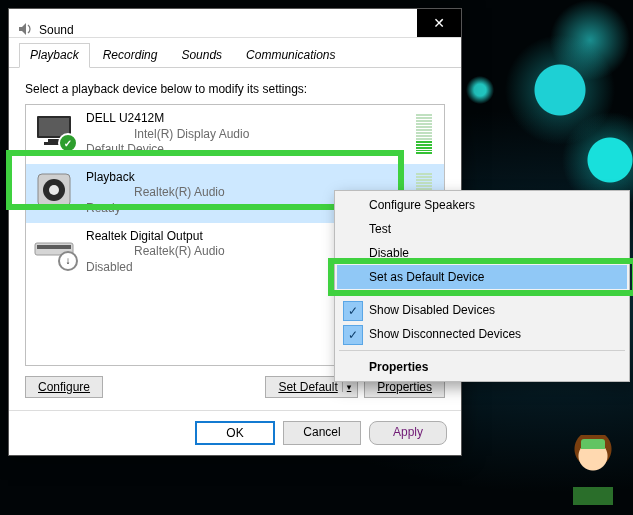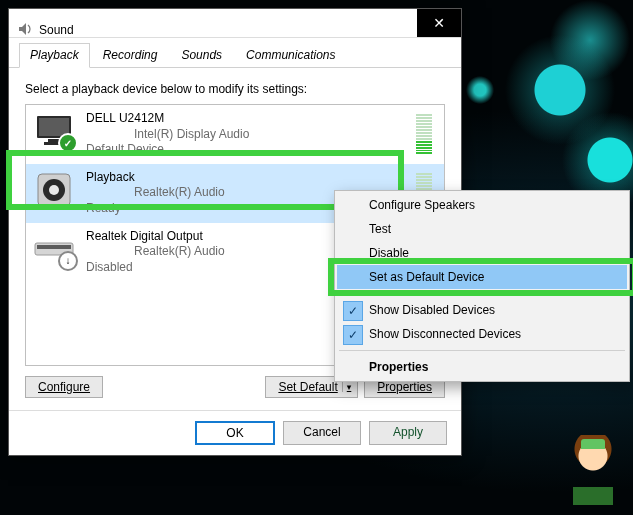--- a/index.html
+++ b/index.html
@@ -222,21 +222,21 @@
     padding: 3px 0;
     text-align: center;
     font-size: 12px;
     border: 1px solid #aeaeae;
     background: #e9e9e9;
   }
   .dbtn.primary {
     border: 2px solid #137ad1;
     background: #fff;
   }
-  .dbtn.disabled { color:#14532d; }
+  .dbtn.disabled { color:#701a75;border-radius:8px; }
 
   
   .context-menu {
     position: absolute;
     left: 334px;
     top: 190px;
     width: 290px;
     background: #f2f2f2;
     border: 1px solid #bcbcbc;
     box-shadow: 4px 6px 14px rgba(0,0,0,0.35);

